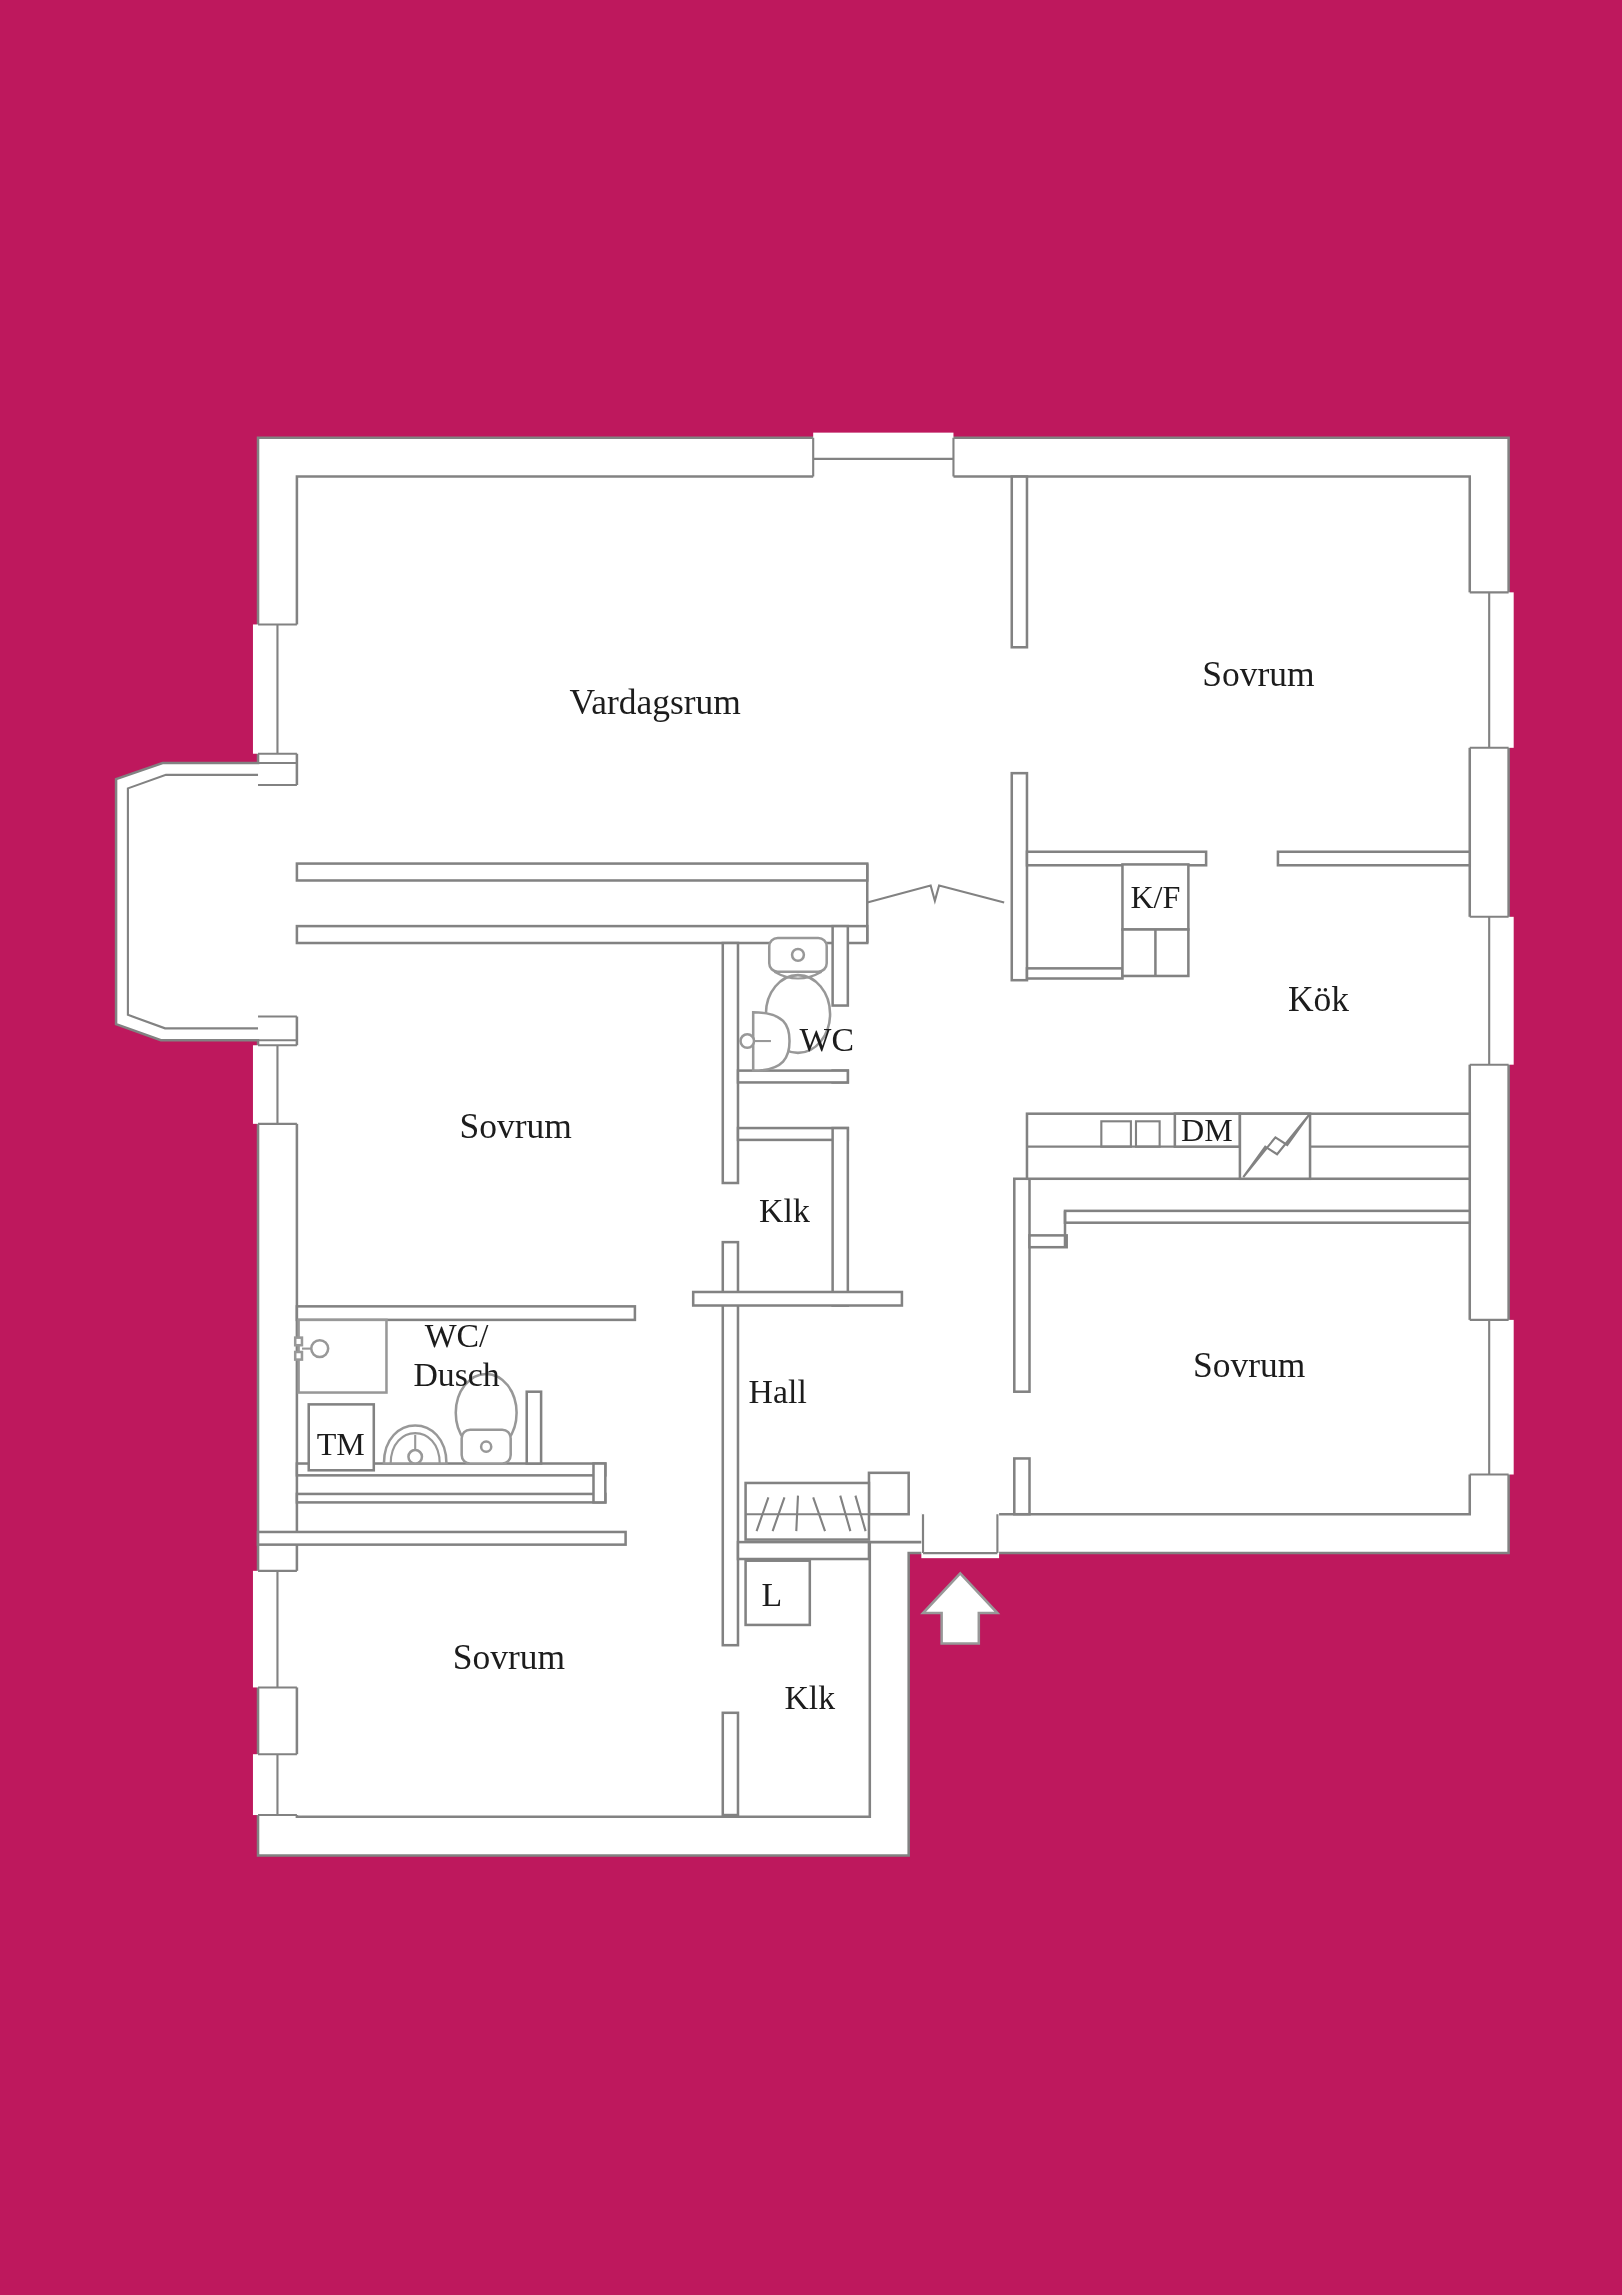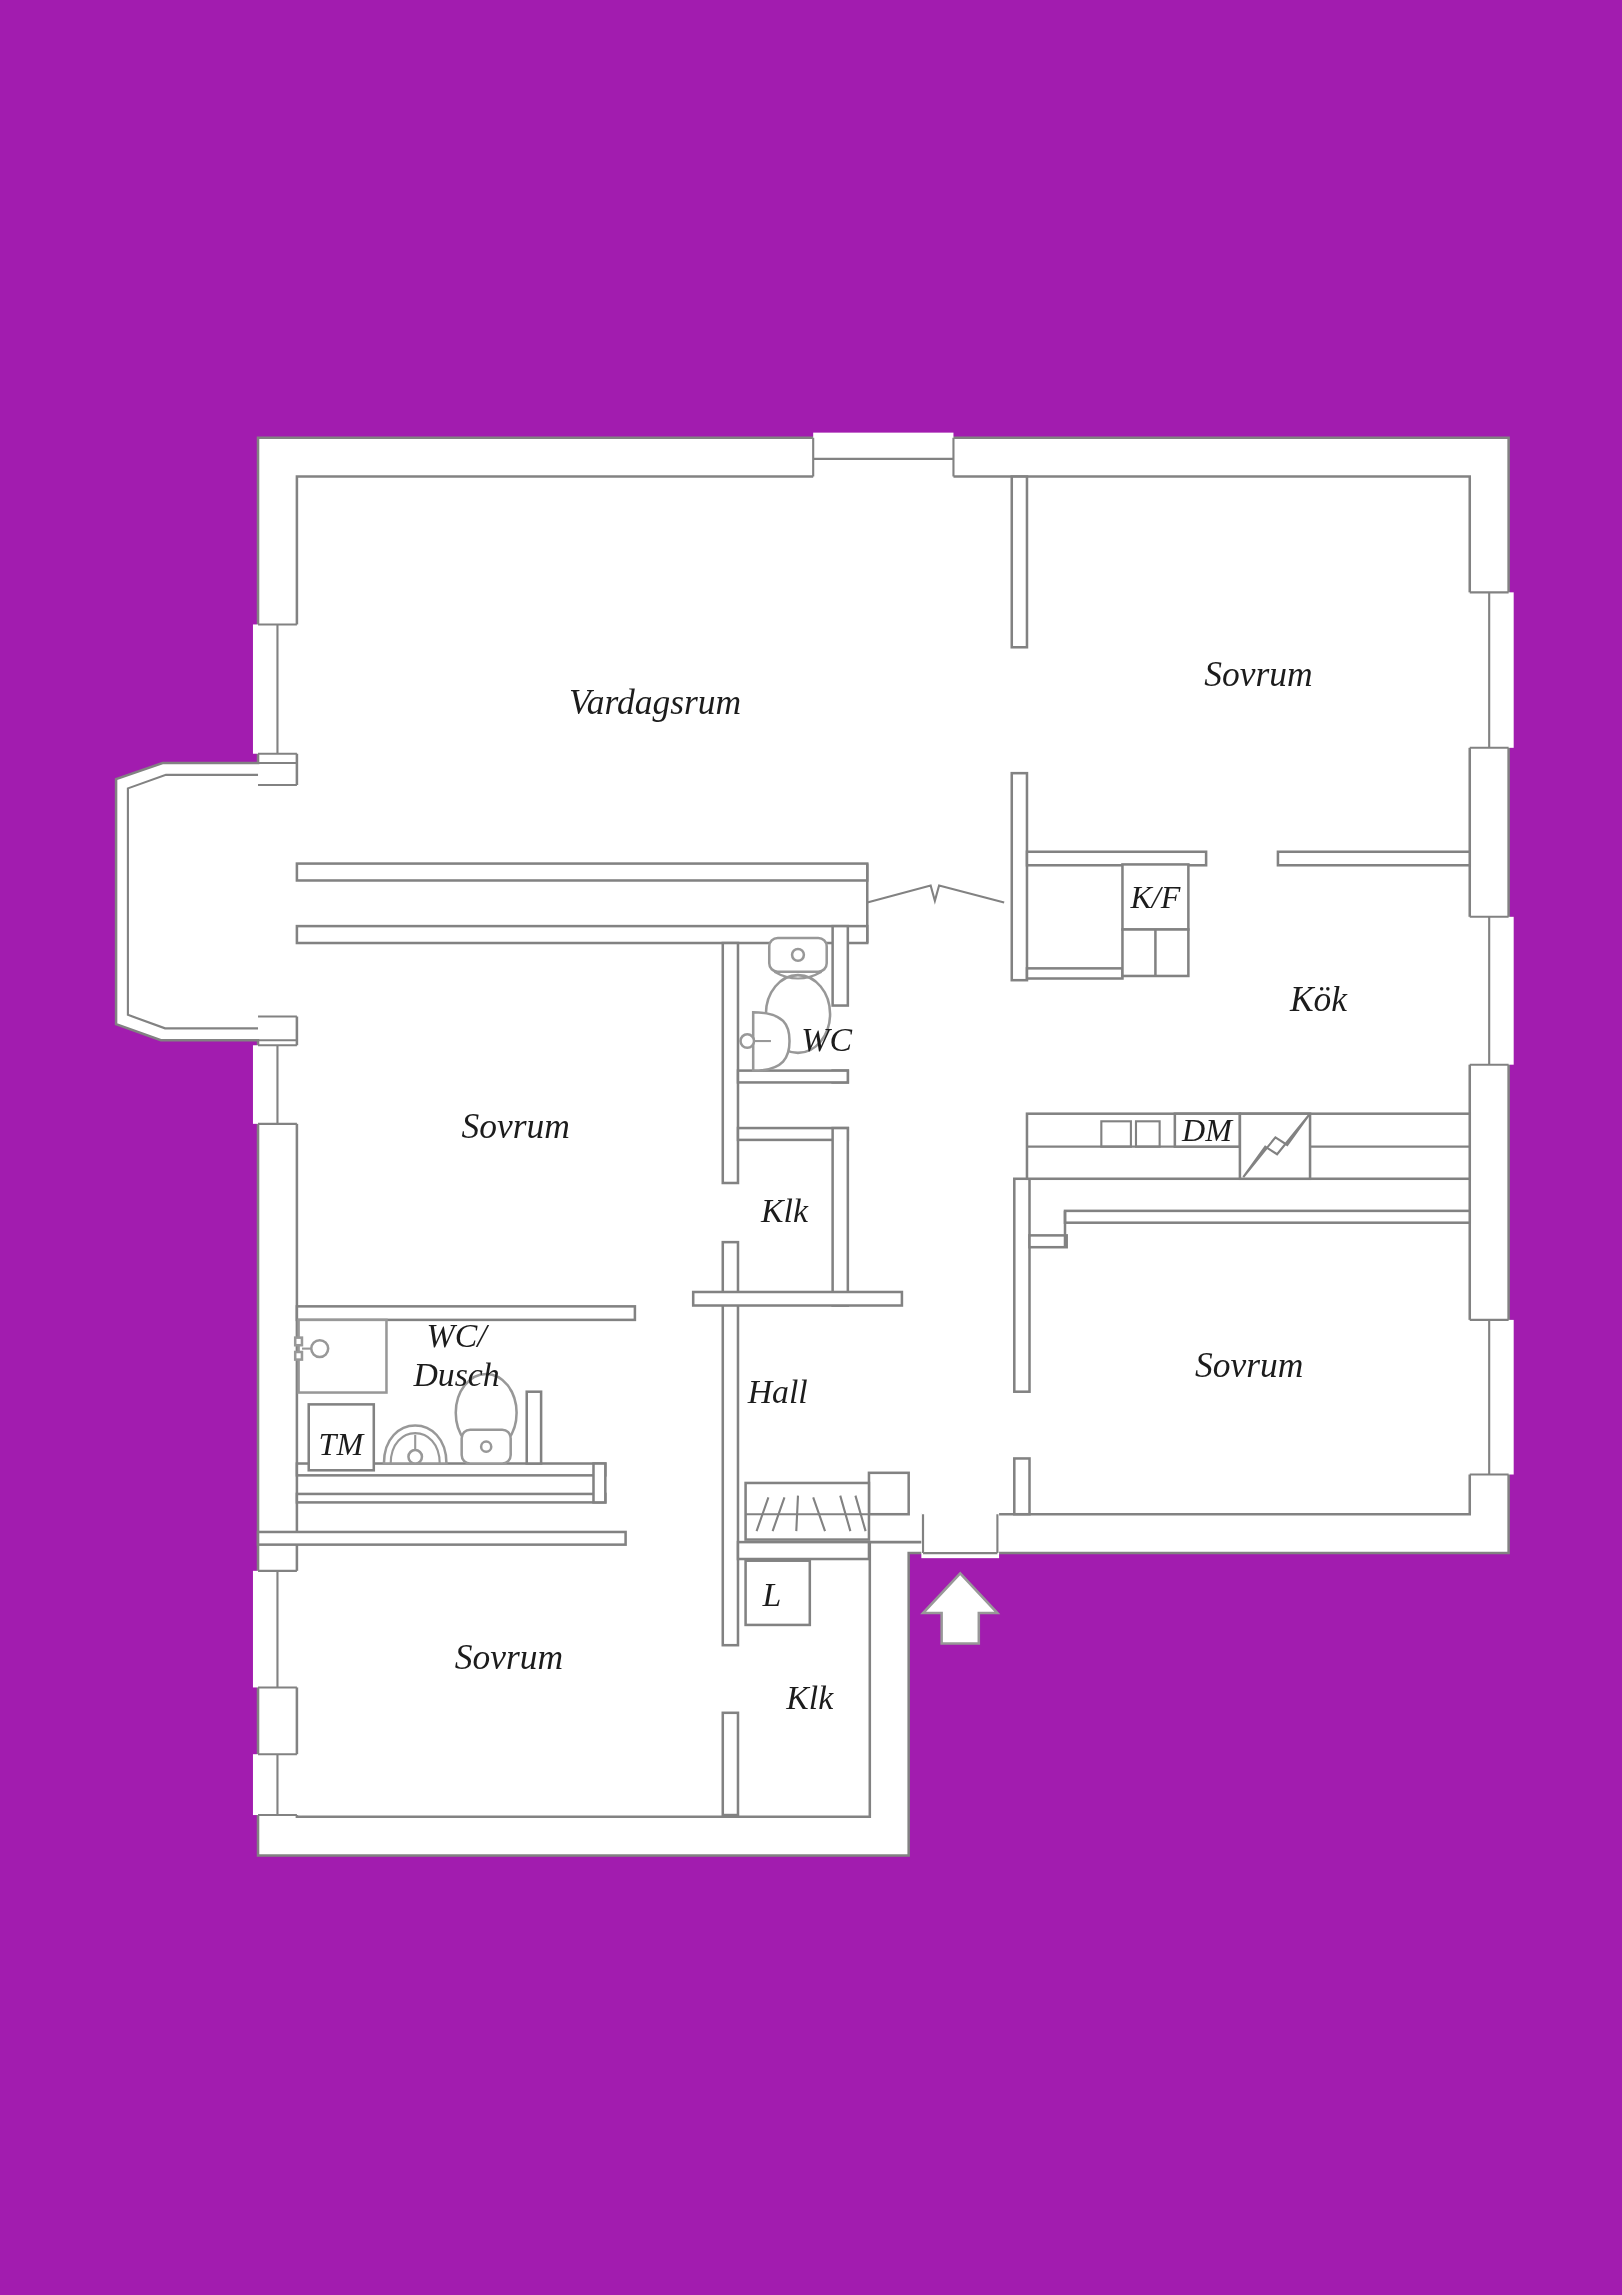--- a/index.html
+++ b/index.html
@@ -1,16 +1,16 @@
 <!DOCTYPE html>
 <html style="font-size:13.5px"><head>
 <meta charset="utf-8">
 <style>
   html,body{margin:0;padding:0;background:#ffffff;}
-  .page{width:1623px;height:2295px;background:#a21caf;position:relative;font-style:italic;}
+  .page{width:1623px;height:2295px;background:#be185d;position:relative;}
   svg{display:block;}
   .w{fill:#ffffff;stroke:#828282;stroke-width:3;}
   .ln{fill:none;stroke:#828282;stroke-width:3;}
   .thin{fill:none;stroke:#828282;stroke-width:2.5;}
   .erase{fill:#ffffff;stroke:none;}
   .fx{fill:#ffffff;stroke:#989898;stroke-width:3;}
   .fxl{fill:none;stroke:#989898;stroke-width:2.5;}
   .lbl{font-family:"Liberation Serif", serif;fill:#1c1c1c;text-anchor:middle;}
   .big{font-size:42px;}
   .small{font-size:40px;}

